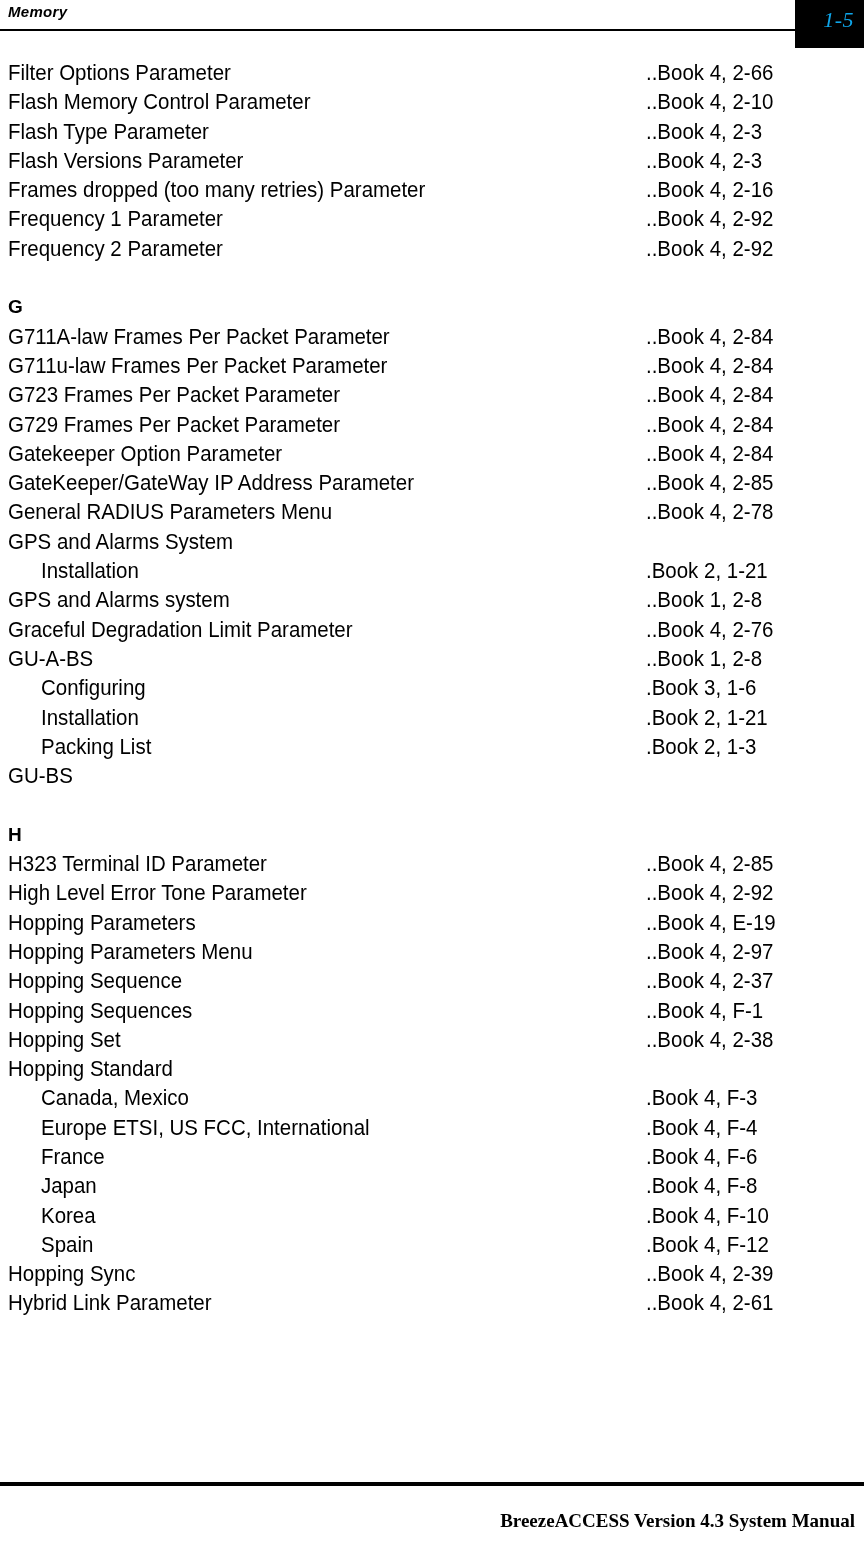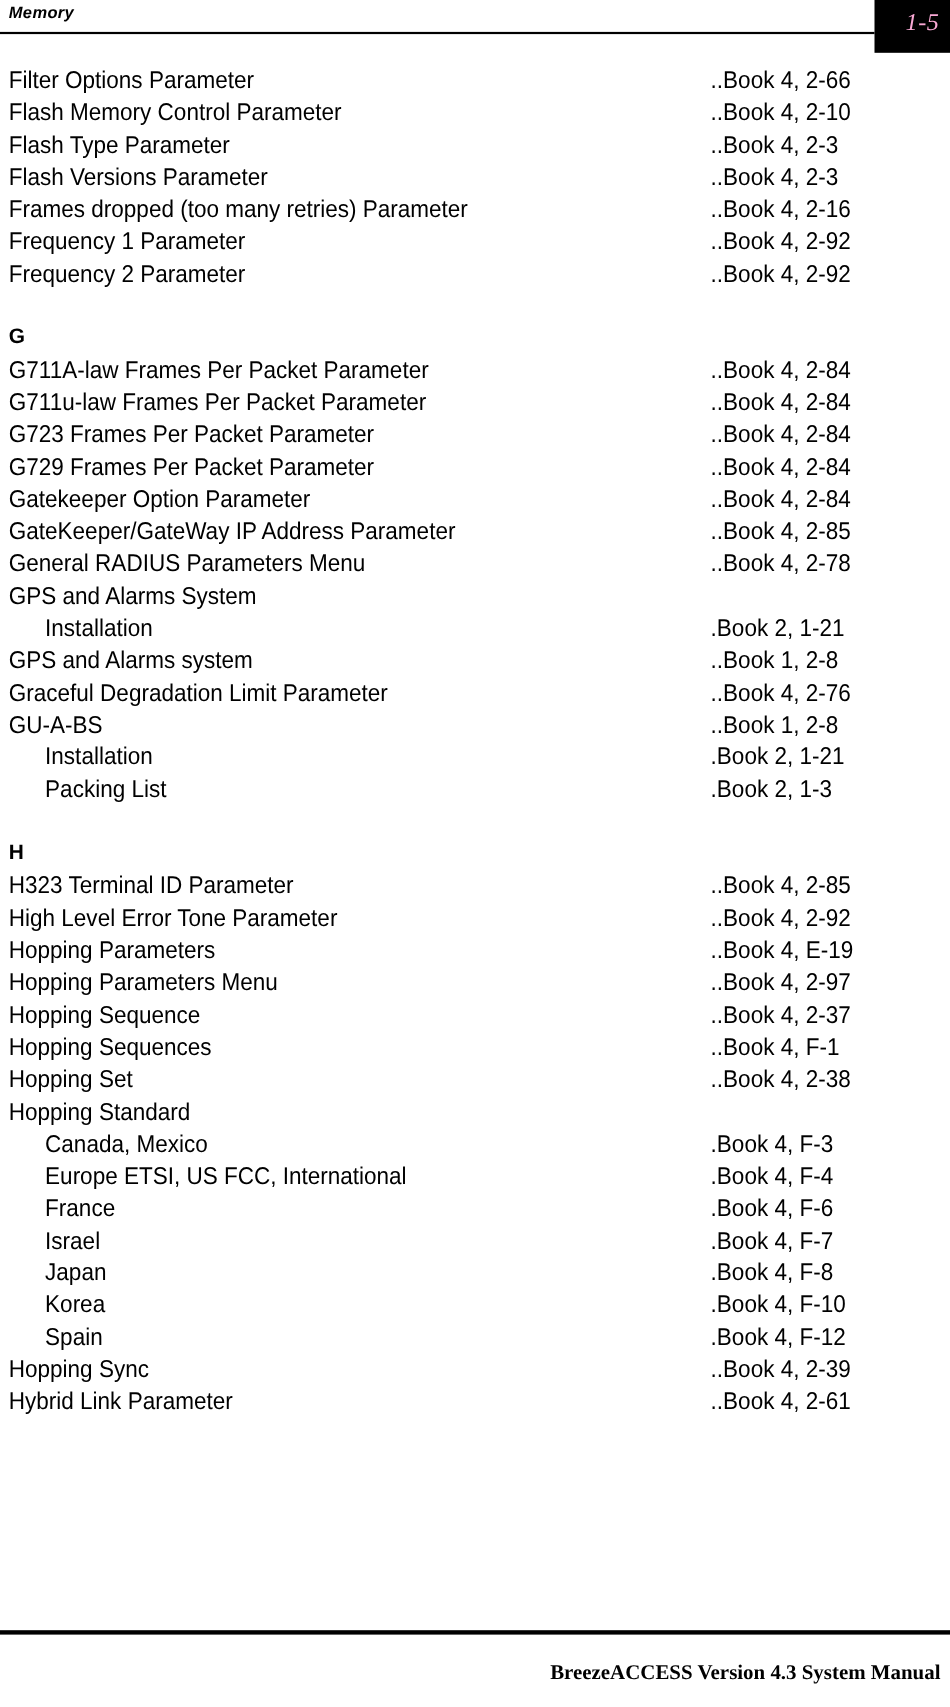--- a/index.html
+++ b/index.html
@@ -50,21 +50,21 @@
     left: 795px;
     top: 0px;
     width: 69px;
     height: 48px;
     background: #000000;
   }
   .page-number-text {
     position: absolute;
     right: 10px;
     top: 8px;
-    color: #f9a8d4;
+    color: #0ea5e9;
     font-family: "Liberation Serif", "DejaVu Serif", serif;
     font-style: italic;
     font-size: 22px;
     line-height: 24px;
     letter-spacing: 0.5px;
   }
 
   
   .index-body {
     position: absolute;
@@ -232,26 +232,33 @@
     </div>
     <div class="index-entry">
       <span class="entry-text">Graceful Degradation Limit Parameter</span>
       <span class="entry-locator">..Book 4, 2-76</span>
     </div>
     <div class="index-entry">
       <span class="entry-text">GU-A-BS</span>
       <span class="entry-locator">..Book 1, 2-8</span>
     </div>
     <div class="index-entry sub">
+      <span class="entry-text">Configuring</span>
+      <span class="entry-locator">.Book 3, 1-6</span>
+    </div>
+    <div class="index-entry sub">
       <span class="entry-text">Installation</span>
       <span class="entry-locator">.Book 2, 1-21</span>
     </div>
     <div class="index-entry sub">
       <span class="entry-text">Packing List</span>
       <span class="entry-locator">.Book 2, 1-3</span>
+    </div>
+    <div class="index-entry">
+      <span class="entry-text">GU-BS</span>
     </div>
     <div class="section-gap"></div>
     <div class="section-letter">
       <span class="letter-text">H</span>
     </div>
     <div class="index-entry">
       <span class="entry-text">H323 Terminal ID Parameter</span>
       <span class="entry-locator">..Book 4, 2-85</span>
     </div>
     <div class="index-entry">
@@ -285,24 +292,20 @@
       <span class="entry-text">Canada, Mexico</span>
       <span class="entry-locator">.Book 4, F-3</span>
     </div>
     <div class="index-entry sub">
       <span class="entry-text">Europe ETSI, US FCC, International</span>
       <span class="entry-locator">.Book 4, F-4</span>
     </div>
     <div class="index-entry sub">
       <span class="entry-text">France</span>
       <span class="entry-locator">.Book 4, F-6</span>
-    </div>
-    <div class="index-entry sub">
-      <span class="entry-text">Israel</span>
-      <span class="entry-locator">.Book 4, F-7</span>
     </div>
     <div class="index-entry sub">
       <span class="entry-text">Japan</span>
       <span class="entry-locator">.Book 4, F-8</span>
     </div>
     <div class="index-entry sub">
       <span class="entry-text">Korea</span>
       <span class="entry-locator">.Book 4, F-10</span>
     </div>
     <div class="index-entry sub">

